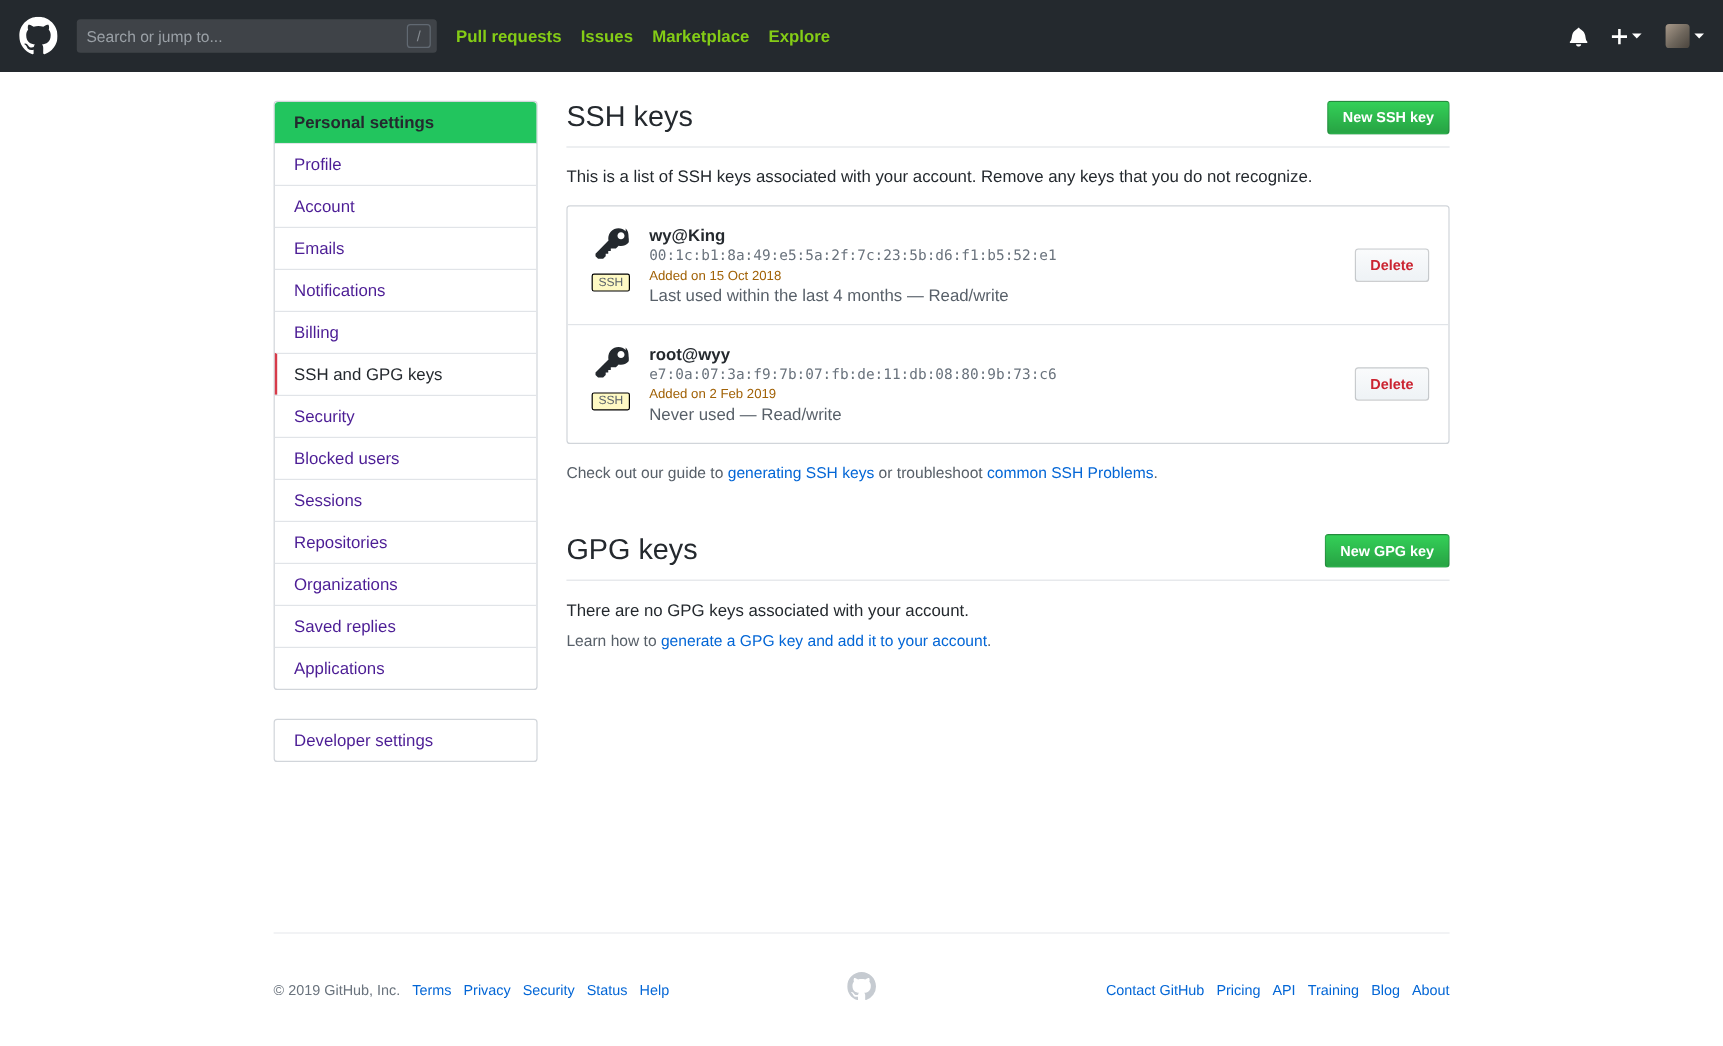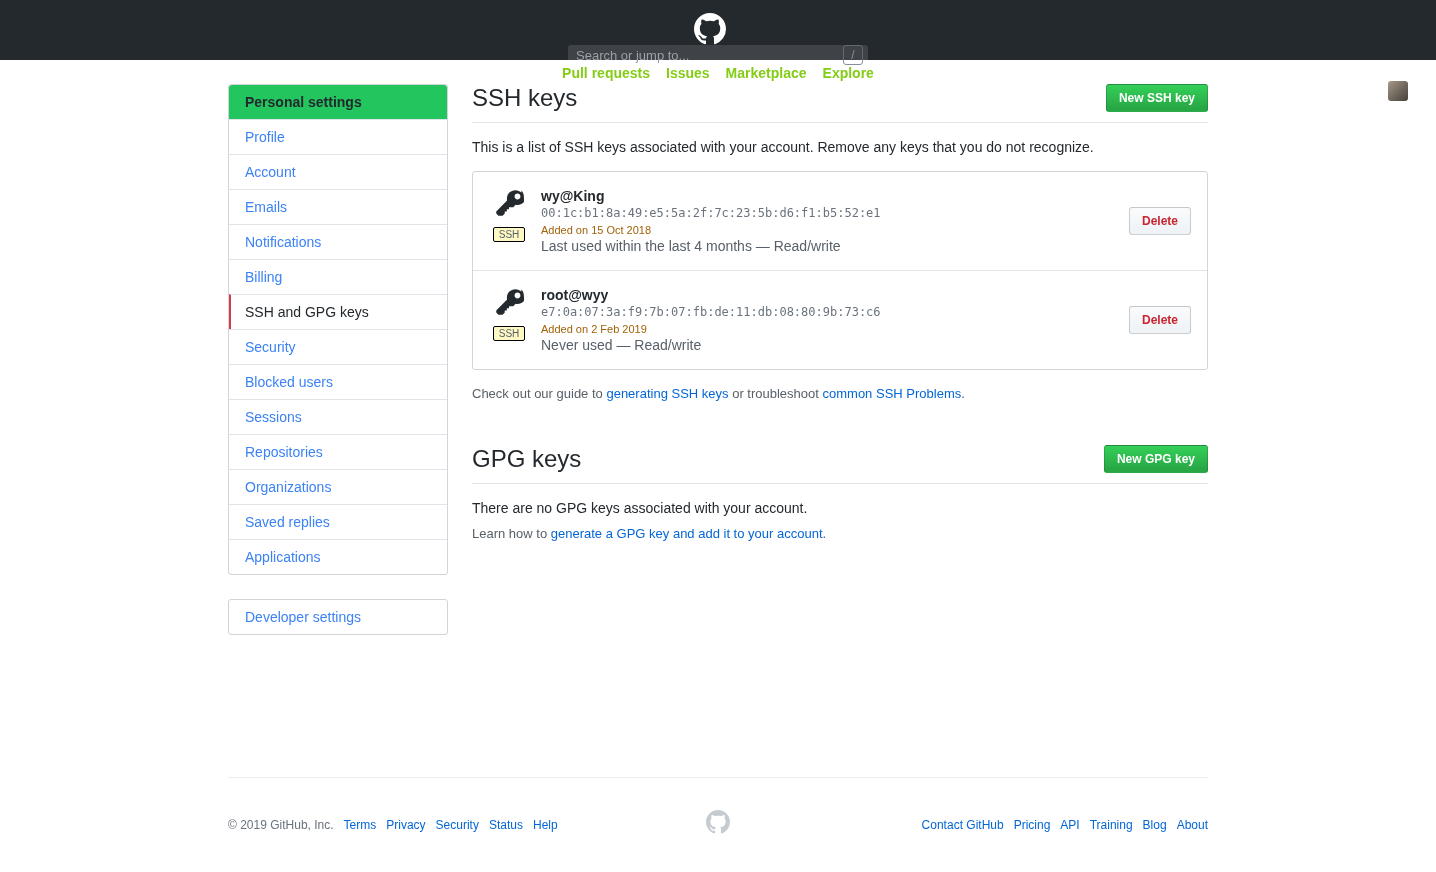--- a/index.html
+++ b/index.html
@@ -13,21 +13,20 @@
   }
   a { text-decoration: none; }
 
   
   .gh-header {
     background: #24292e;
     display: flex;
     align-items: center;
     padding: 13px 16px;
     height: 60px;
-    flex-direction: column;
   }
   .gh-logo { display: flex; align-items: center; margin-right: 16px; cursor: pointer; }
   .gh-logo svg { fill: #fff; width: 32px; height: 32px; }
   .search-box {
     position: relative;
     width: 300px;
     height: 28px;
     background: rgba(255,255,255,0.125);
     border-radius: 3px;
     display: flex;
@@ -97,21 +96,21 @@
     padding: 9px 16px;
     font-weight: 700;
     font-size: 14px;
     border-bottom: 1px solid #e1e4e8;
     border-radius: 3px 3px 0 0;
   }
   .menu-item {
     display: block;
     padding: 9px 16px;
     font-size: 14px;
-    color: #3b82f6;
+    color: #4c1d95;
     cursor: pointer;
   }
   .menu-item + .menu-item { border-top: 1px solid #e1e4e8; }
   .menu-item.selected {
     color: #24292e;
     border-left: 2px solid #d73a49;
     padding-left: 14px;
     cursor: default;
   }
 

